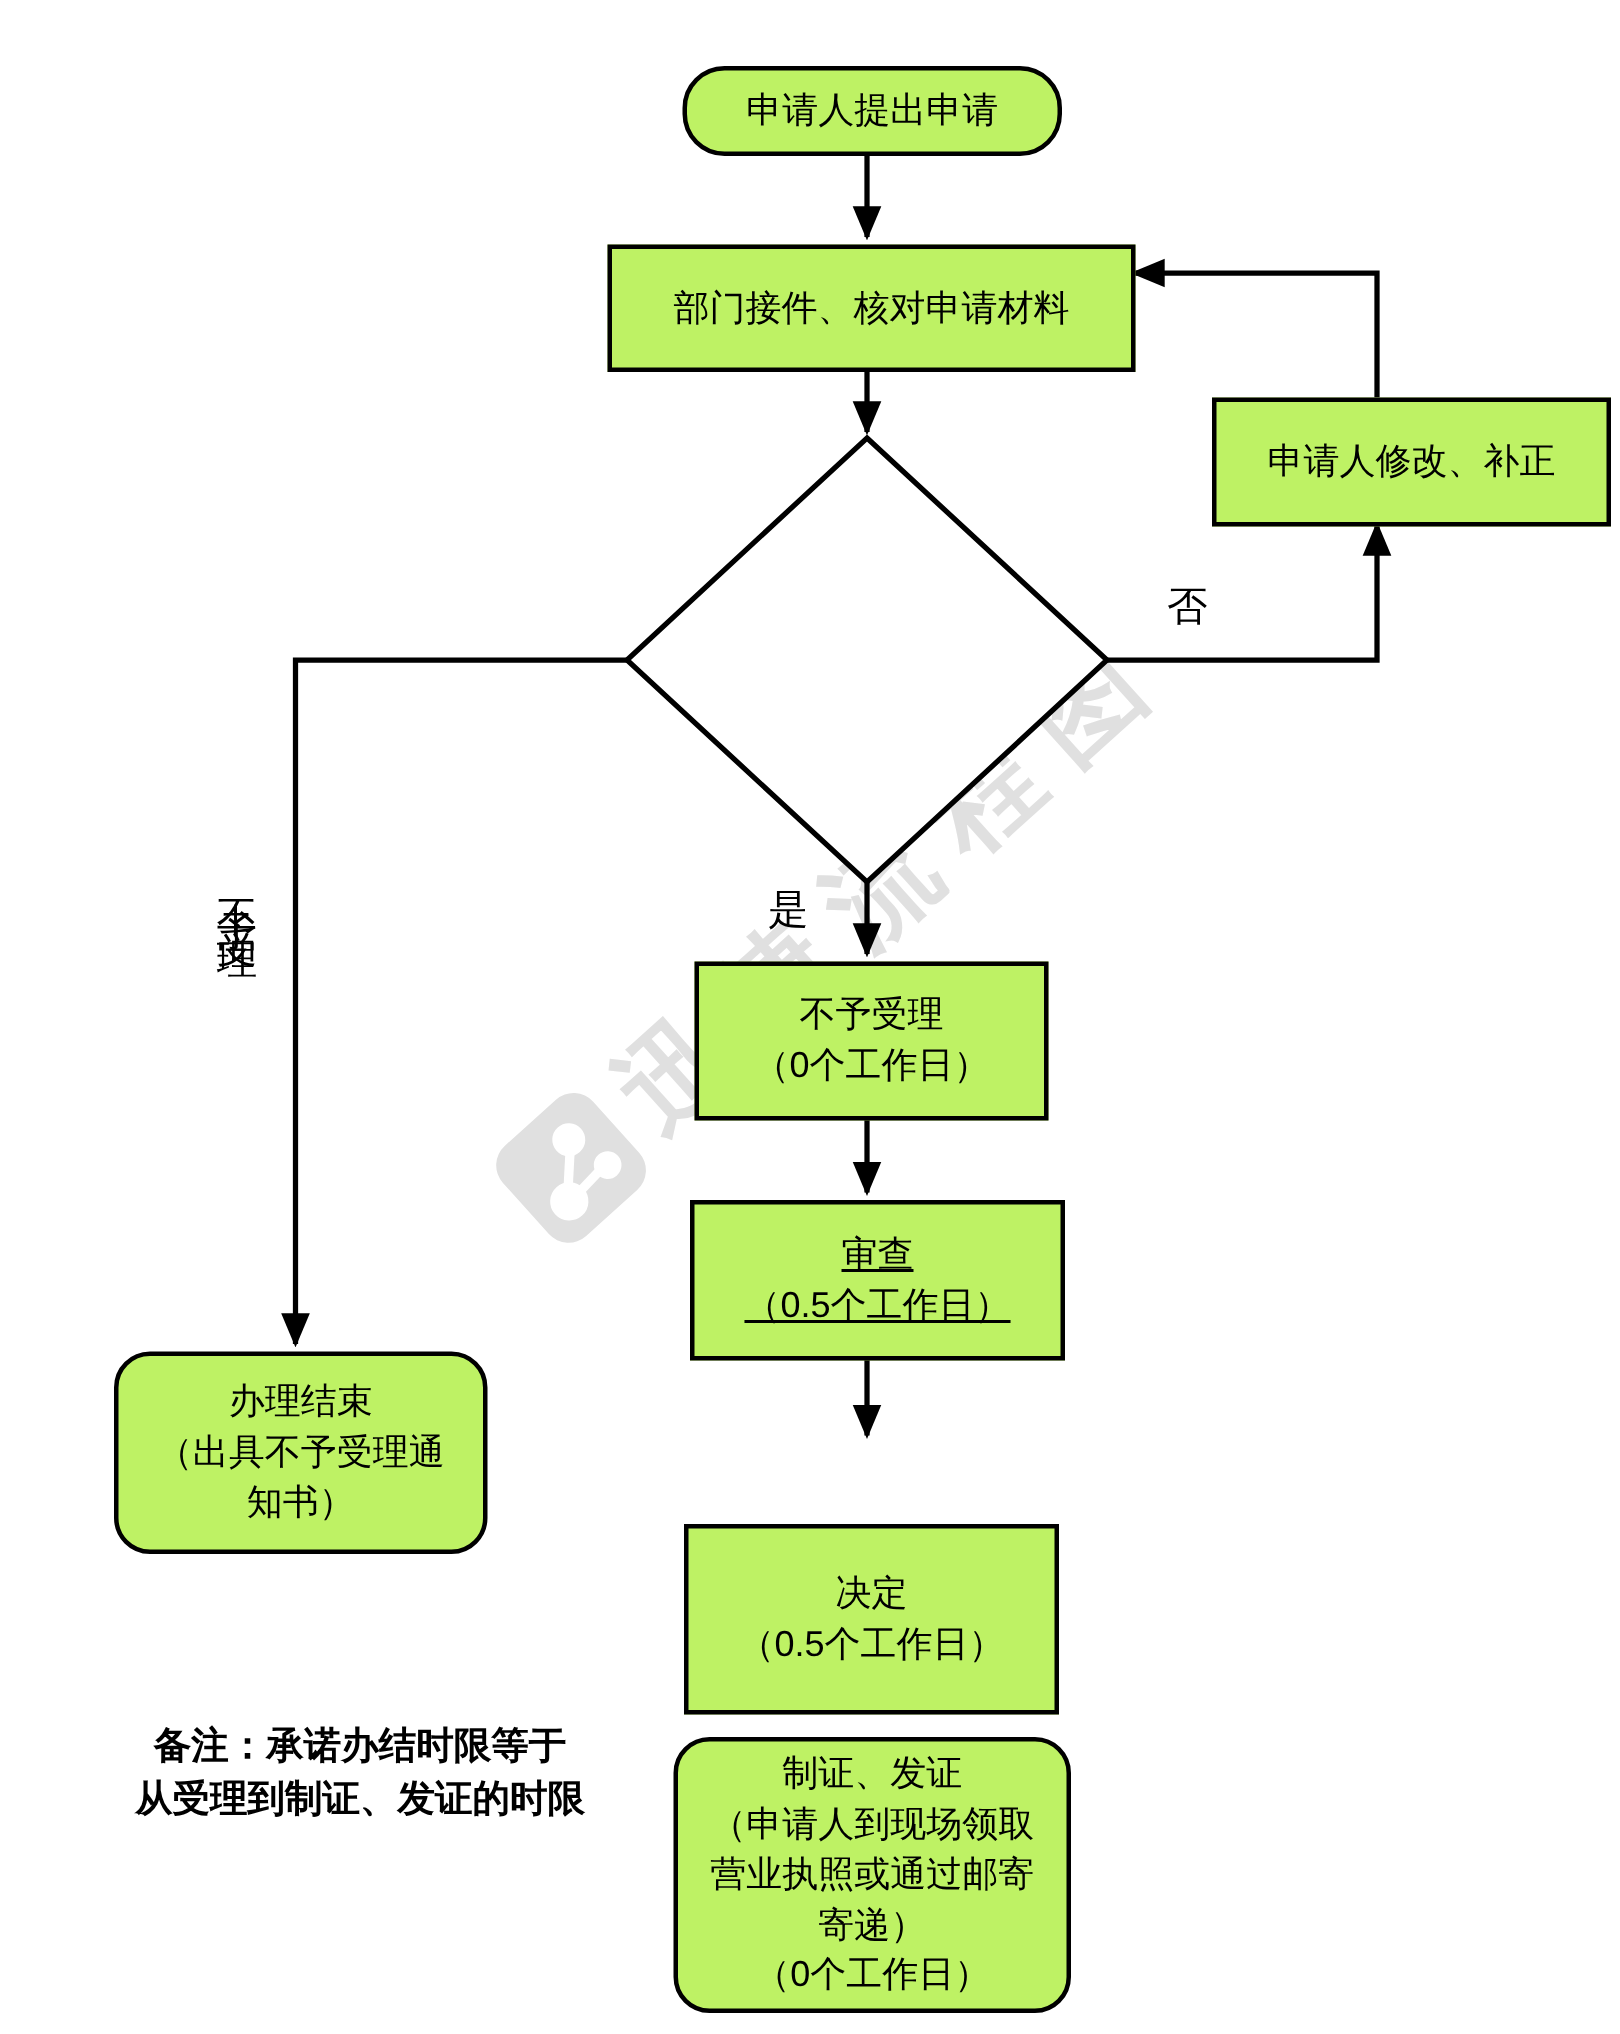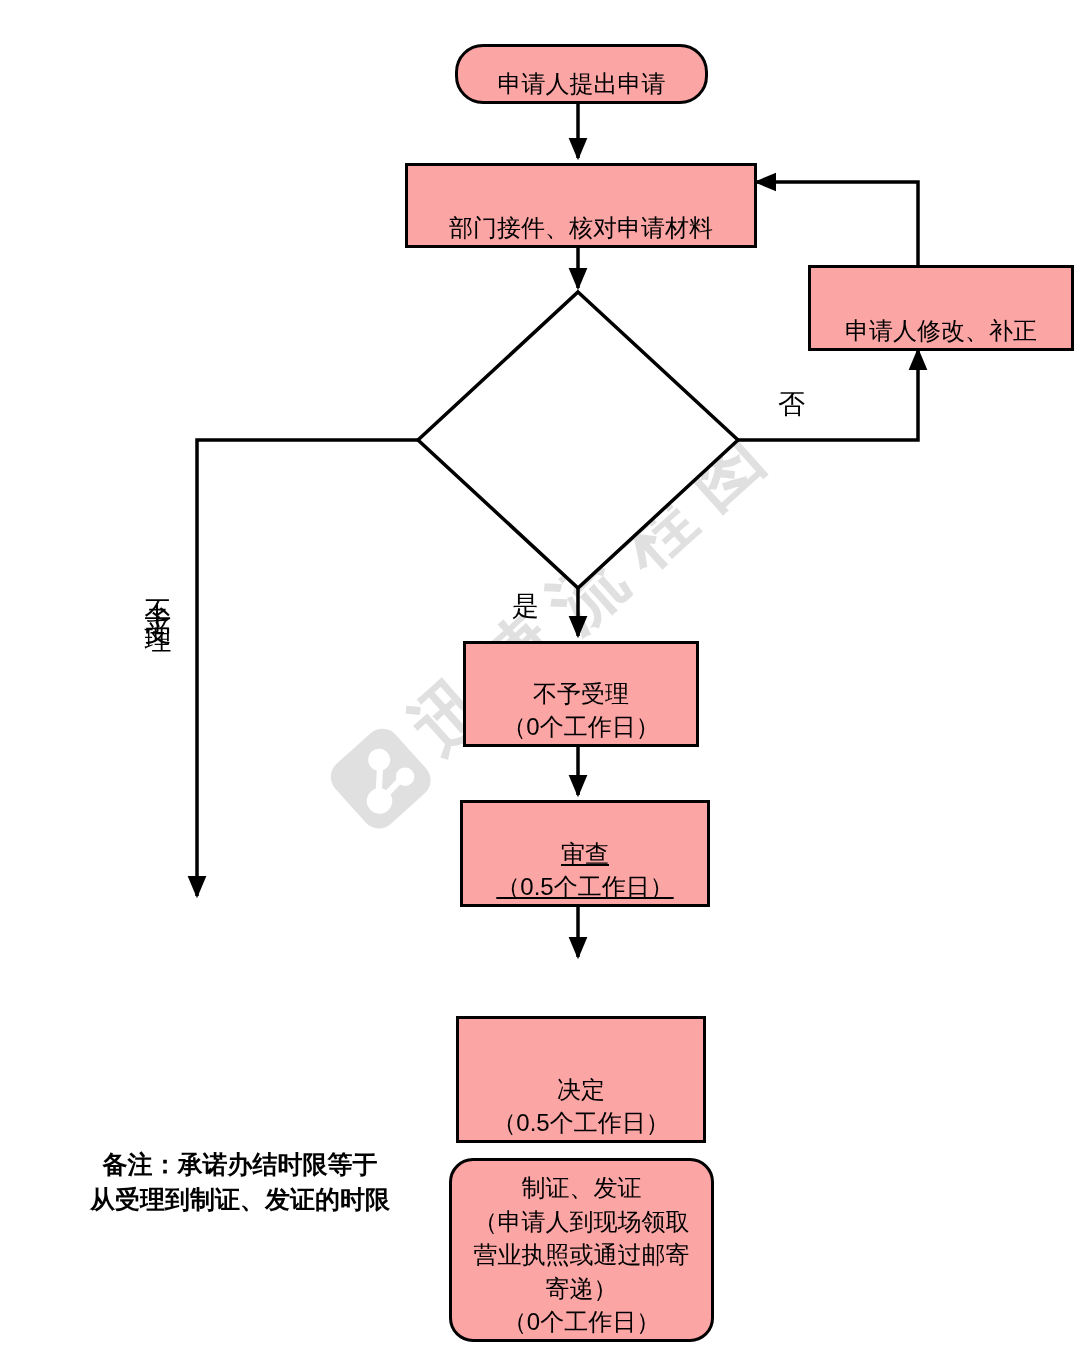--- a/index.html
+++ b/index.html
@@ -4,22 +4,22 @@
 <style>
   html, body { margin:0; padding:0; background:#fff; }
   body { font-family:"Liberation Sans","DejaVu Sans",sans-serif; color:#000; }
 
   .canvas { position:relative; width:1080px; height:1356px; background:#fff; overflow:hidden; }
 
   .connectors { position:absolute; left:0; top:0; z-index:1; }
 
   .node {
     position:absolute; z-index:2;
-    display:flex; align-items:flex-end; justify-content:center;
-    background:#fca5a5; border:3px solid #000;
+    display:flex; align-items:center; justify-content:center;
+    background:#bef264; border:3px solid #000;
     text-align:center; font-size:24px; line-height:1.4;
   }
   .node span { white-space:pre-line; }
   .stadium { border-radius:28px; }
   .rounded { border-radius:24px; }
 
   .decision-label { position:absolute; z-index:2; text-align:center; font-size:24px; line-height:1.4; }
   .decision-label span { white-space:pre-line; }
 
   .edge-label { position:absolute; z-index:2; font-size:27px; }
@@ -104,20 +104,25 @@
   </div>
 
   <div class="node rounded" style="left:449px; top:1158px; width:259px; height:178px;">
     <span>制证、发证
 （申请人到现场领取
 营业执照或通过邮寄
 寄递）
 （0个工作日）</span>
   </div>
 
+  <div class="node rounded" style="left:76px; top:901px; width:243px; height:129px;">
+    <span>办理结束
+（出具不予受理通
+知书）</span>
+  </div>
 
   <div class="edge-label" style="left:778px; top:386px;">否</div>
 
   <div class="edge-label" style="left:512px; top:588px;">是</div>
 
   <div class="edge-label vertical" style="left:140px; top:578px;">不予受理</div>
 
   <div class="note" style="left:60px; top:1147px; width:360px;">
     <span>备注：承诺办结时限等于
 从受理到制证、发证的时限</span>

